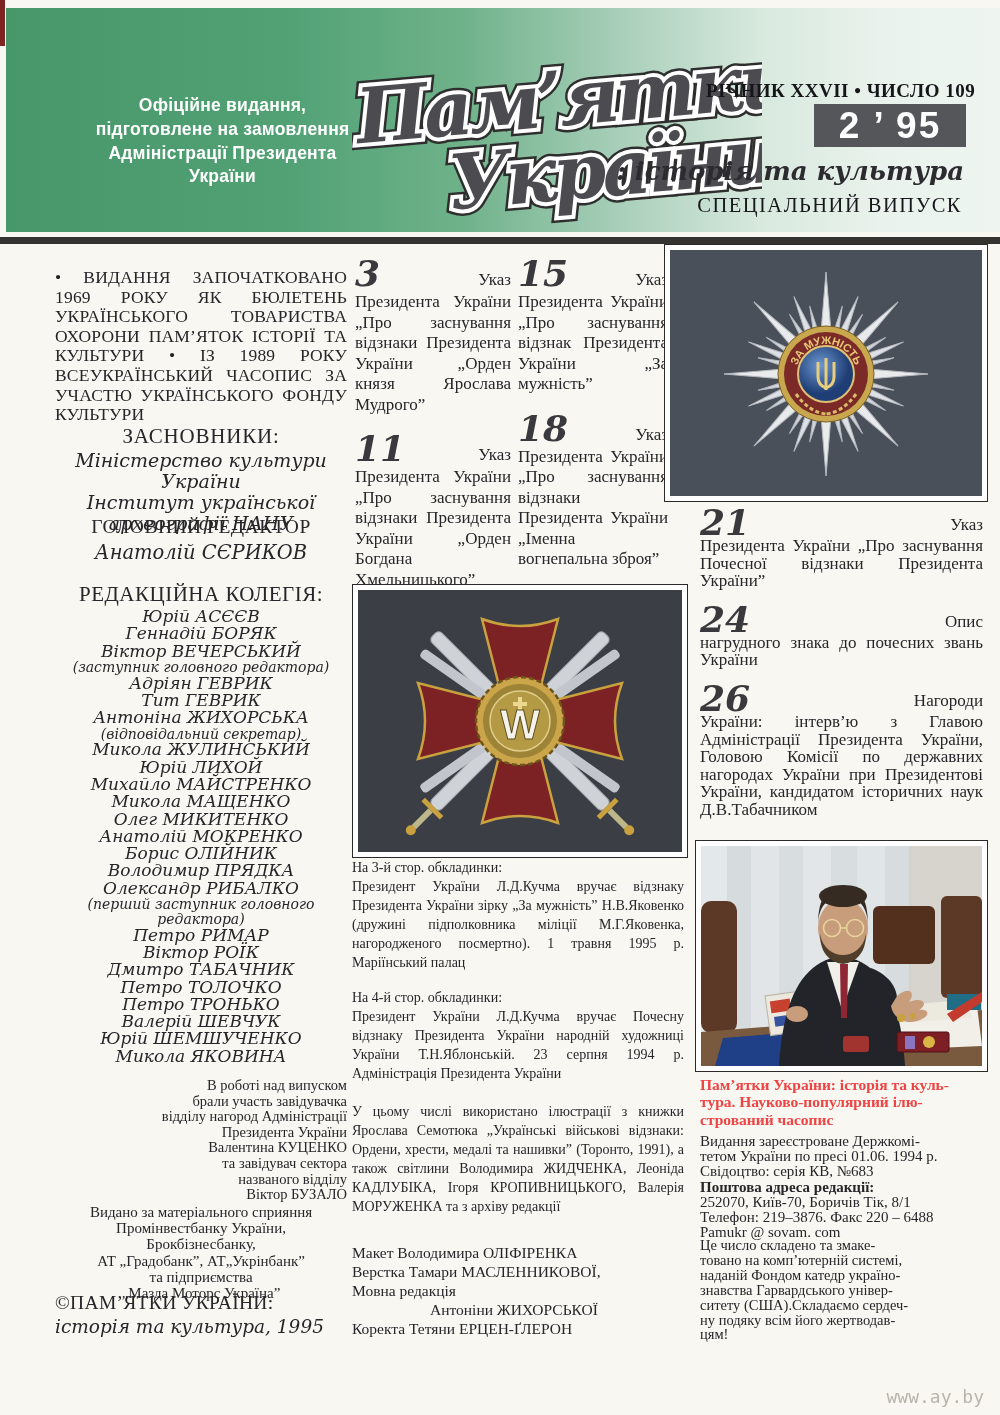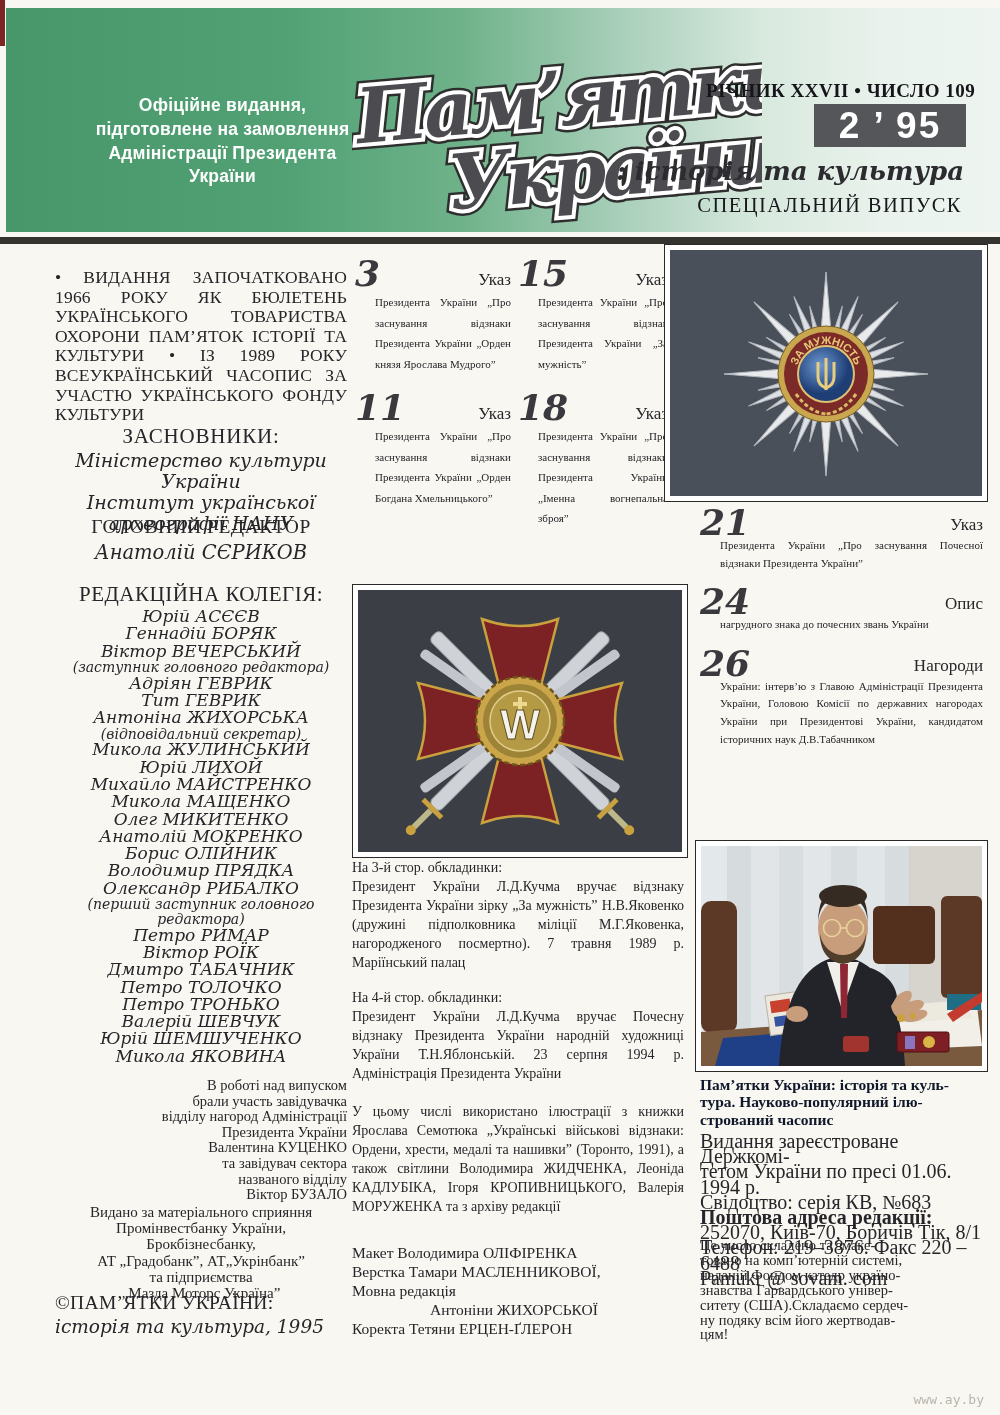--- a/index.html
+++ b/index.html
@@ -44,47 +44,47 @@
   .toc-col{position:absolute;}
   .toc1{left:355px;width:156px;top:256px;}
   .toc2{left:518px;width:150px;top:256px;}
   .toc3{left:700px;width:283px;top:505px;}
   .toc-item{margin-bottom:16px;}
   .toc-head{position:relative;height:36px;}
   .toc3 .toc-head{height:32px;}
   .toc-num{position:absolute;left:0;top:-4px;font-family:"DejaVu Serif",serif;
            font-style:italic;font-weight:bold;font-size:36px;color:#3a3a3e;}
   .toc-lead{position:absolute;right:0;bottom:2px;font-size:17px;}
-  .toc-body{font-size:11px;line-height:20.5px;text-align:justify;margin-left:20px;}
+  .toc-body{font-size:17px;line-height:20.5px;text-align:justify;}
   .toc3 .toc-body{line-height:17.6px;}
   .toc3 .toc-item{margin-bottom:12px;}
   
   .photo{position:absolute;background:#fff;border:1px solid #2a2a28;padding:5px;}
   .photo svg{display:block;}
   .ph-star{left:664px;top:244px;}
   .ph-cross{left:352px;top:584px;}
   .ph-man{left:695px;top:840px;}
   
   .mcol{left:352px;width:332px;}
   .block{font-size:14px;line-height:19px;text-align:justify;}
   .cover3{top:858px;}
   .cover4{top:988px;}
   .illustr{top:1102px;}
   .credits{top:1243px;font-size:15.5px;line-height:19px;}
   .credit-line{text-align:left;}
   .credit-line.indent{padding-left:78px;}
   
   .rcol{left:700px;width:285px;}
-  .caption{top:1076px;font-weight:bold;font-size:15.5px;line-height:17.4px;white-space:pre-line;color:#0f172a;}
-  .registration{top:1134px;font-size:20px;line-height:15.2px;}
+  .caption{top:1076px;font-weight:bold;font-size:15.5px;line-height:17.4px;white-space:pre-line;color:#ef4444;}
+  .registration{top:1134px;font-size:15px;line-height:15.2px;}
   .reg-line{white-space:pre-line;}
   .reg-line.bold{font-weight:bold;}
   .thanks{top:1238px;font-size:14.5px;line-height:14.9px;white-space:pre-line;}
   .watermark{position:absolute;right:16px;bottom:8px;font-family:"DejaVu Sans Mono",monospace;
-             font-size:13px;color:#b9b5ac;}
+             font-size:18px;color:#b9b5ac;}
 </style>
 </head>
 <body>
 
 <div class="page">
 
   <div class="band"></div>
   <div class="red-sliver"></div>
   <div class="rule"></div>
 
@@ -100,21 +100,21 @@
       <text x="92" y="166" font-size="76" paint-order="stroke" stroke="#2e2e2e" stroke-width="13" fill="none">України</text>
       <text x="92" y="166" font-size="76" paint-order="stroke" stroke="#ffffff" stroke-width="8" fill="#4c4c50">України</text>
     </g>
   </svg>
 
   <div class="volume">РІЧНИК XXVII • ЧИСЛО 109</div>
   <div class="issue-box">2 ’ 95</div>
   <div class="subtitle">: історія та культура</div>
   <div class="special">СПЕЦІАЛЬНИЙ ВИПУСК</div>
 
-  <div class="abs lcol intro">• ВИДАННЯ ЗАПОЧАТКОВАНО 1966 РОКУ ЯК БЮЛЕТЕНЬ УКРАЇНСЬКОГО ТОВАРИСТВА ОХОРОНИ ПАМ’ЯТОК ІСТОРІЇ ТА КУЛЬТУРИ • ІЗ 1989 РОКУ ВСЕУКРАЇНСЬКИЙ ЧАСОПИС ЗА УЧАСТЮ УКРАЇНСЬКОГО ФОНДУ КУЛЬТУРИ</div>
+  <div class="abs lcol intro">• ВИДАННЯ ЗАПОЧАТКОВАНО 1969 РОКУ ЯК БЮЛЕТЕНЬ УКРАЇНСЬКОГО ТОВАРИСТВА ОХОРОНИ ПАМ’ЯТОК ІСТОРІЇ ТА КУЛЬТУРИ • ІЗ 1989 РОКУ ВСЕУКРАЇНСЬКИЙ ЧАСОПИС ЗА УЧАСТЮ УКРАЇНСЬКОГО ФОНДУ КУЛЬТУРИ</div>
   <div class="abs lcol founders-h">ЗАСНОВНИКИ:</div>
   <div class="abs lcol founders">
 
   <div>Міністерство культури України</div>
       <div>Інститут  української
 археографії  НАНУ</div>
     </div>
   <div class="abs lcol editor-h">ГОЛОВНИЙ РЕДАКТОР</div>
   <div class="abs lcol editor-name">Анатолій  СЄРИКОВ</div>
   <div class="abs lcol board-h">РЕДАКЦІЙНА КОЛЕГІЯ:</div>
@@ -419,21 +419,21 @@
           <circle r="30" fill="#b59a45" stroke="#e2cc8a" stroke-width="1.5"></circle>
           <path d="M-2,-24 h4 v5 h5 v4 h-5 v5 h-4 v-5 h-5 v-4 h5 Z" fill="#ecd98f"></path>
           <text y="18" text-anchor="middle" font-family="Liberation Sans, sans-serif" font-weight="bold" font-size="42" fill="#f4f2ec" stroke="#5e4d1c" stroke-width="1">W</text>
         </g>
       </g>
     </svg>
   </div>
 
   <div class="abs mcol block cover3">
     <div>На 3-й стор. обкладинки:</div>
-    <div>Президент України Л.Д.Кучма вручає відзнаку Президента України зірку „За мужність” Н.В.Яковенко (дружині підполковника міліції М.Г.Яковенка, нагородженого посмертно). 7 травня 1989 р. Маріїнський палац</div>
+    <div>Президент України Л.Д.Кучма вручає відзнаку Президента України зірку „За мужність” Н.В.Яковенко (дружині підполковника міліції М.Г.Яковенка, нагородженого посмертно). 1 травня 1995 р. Маріїнський палац</div>
   </div>
   <div class="abs mcol block cover4">
     <div>На 4-й стор. обкладинки:</div>
     <div>Президент України Л.Д.Кучма вручає Почесну відзнаку Президента України народній художниці України Т.Н.Яблонській. 23 серпня 1994 р. Адміністрація Президента України</div>
   </div>
   <div class="abs mcol block illustr">У цьому числі використано ілюстрації з книжки Ярослава Семотюка „Українські військові відзнаки: Ордени, хрести, медалі та нашивки” (Торонто, 1991), а також світлини Володимира ЖИДЧЕНКА, Леоніда КАДЛУБІКА, Ігоря КРОПИВНИЦЬКОГО, Валерія МОРУЖЕНКА та з архіву редакції</div>
   <div class="abs mcol credits">
 
   <div class="credit-line">Макет Володимира ОЛІФІРЕНКА</div>
       <div class="credit-line">Верстка Тамари МАСЛЕННИКОВОЇ,</div>

